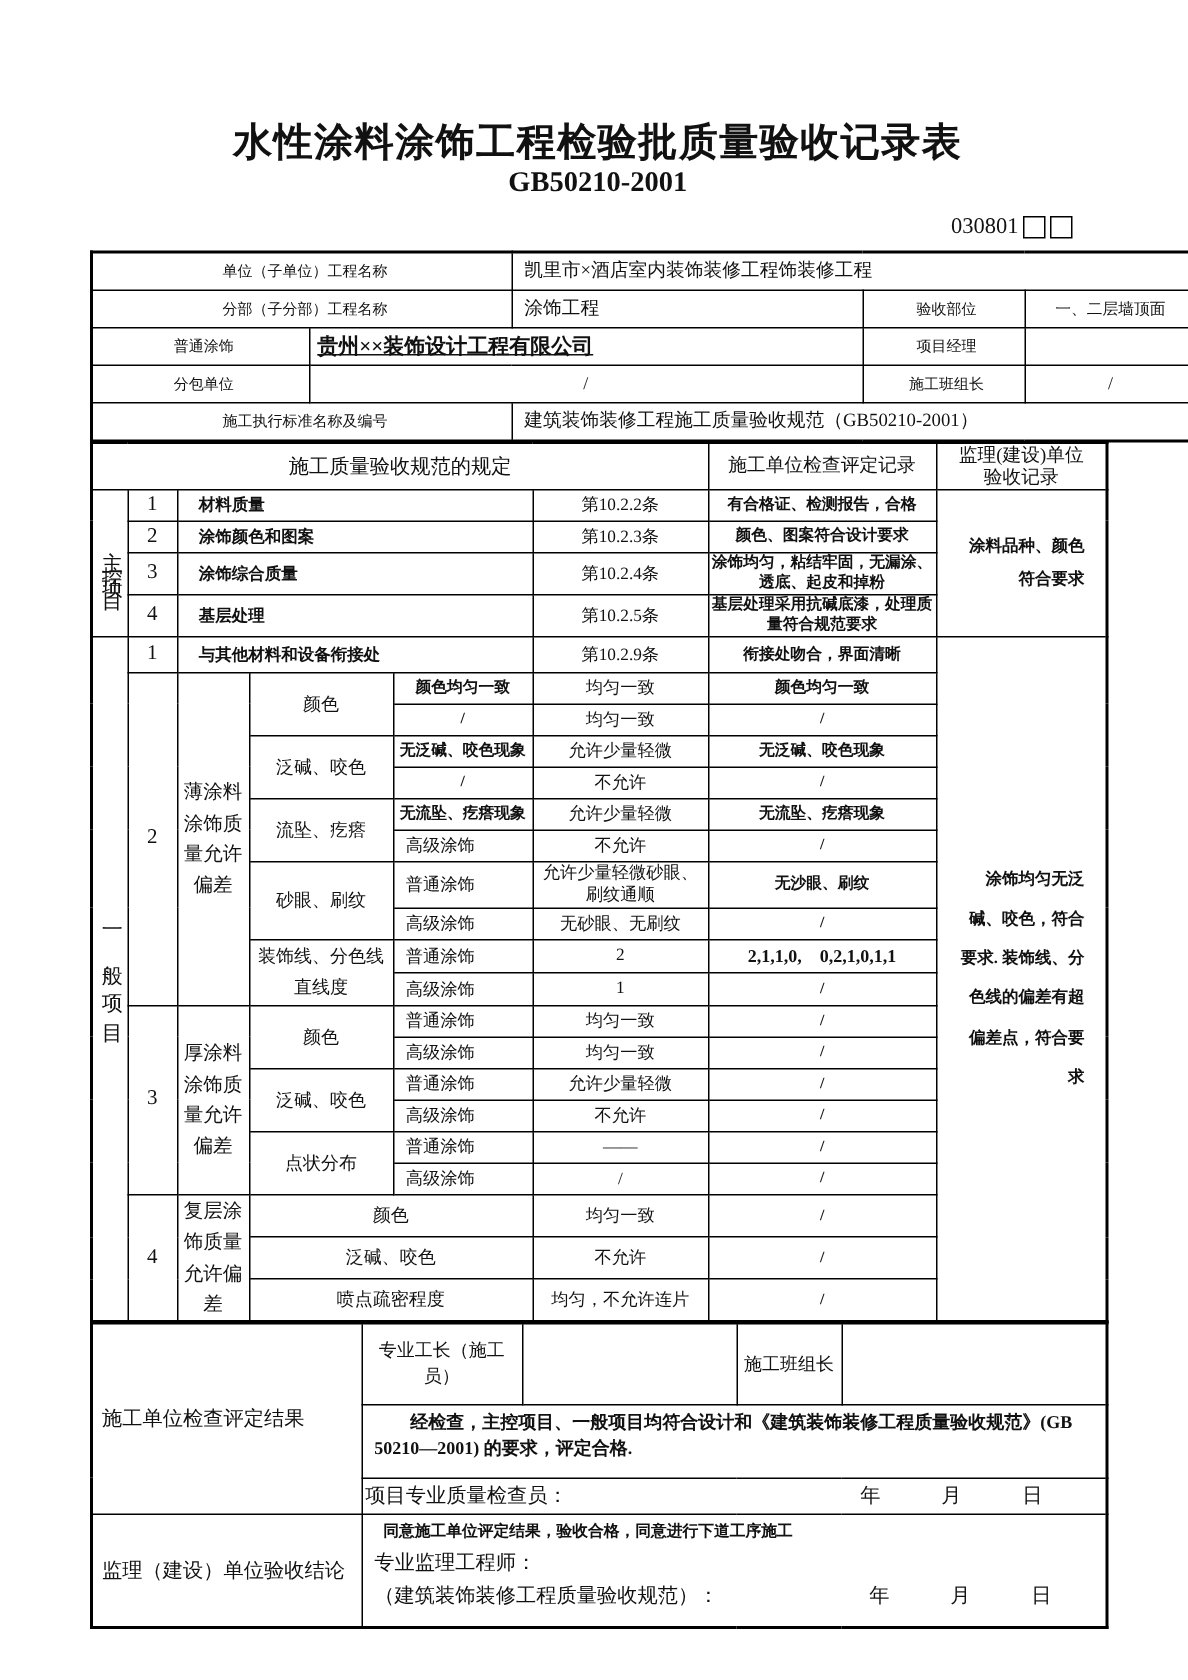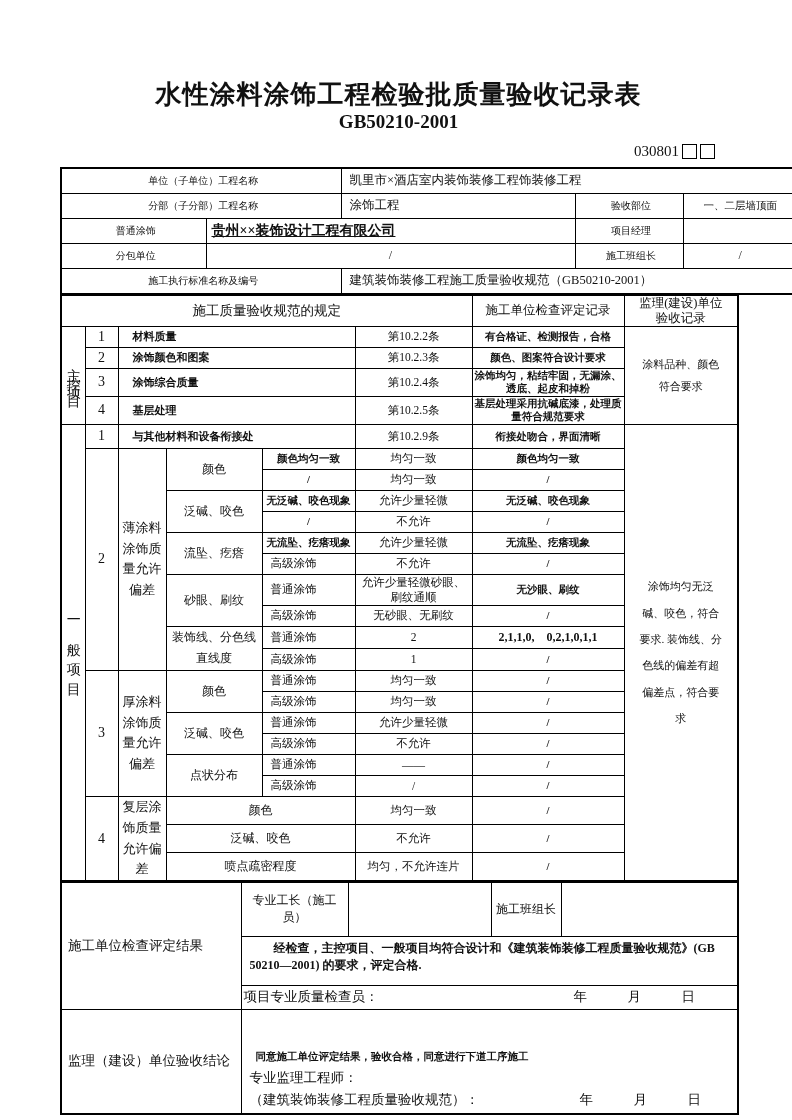--- a/index.html
+++ b/index.html
@@ -21,33 +21,33 @@
   .prewrap{white-space:pre-line;}
   .side{writing-mode:vertical-lr;text-orientation:upright;letter-spacing:9px;font-size:14px;padding:0;}
   .side-gen{letter-spacing:20px;}
   .num{font-size:14px;}
   .item{text-align:left;padding-left:14px;font-size:11px;font-weight:bold;margin-top:12px;}
   .grp{font-size:13px;padding:0 3px;line-height:1.6;margin-top:48px;}
   .sub{font-size:12px;}
   .grade{text-align:left;padding-left:8px;font-size:11.5px;}
   .req{font-size:11.5px;}
   .filled{font-size:10.5px;font-weight:bold;line-height:1.25;}
-  .sup{font-size:11px;font-weight:normal;text-align:center;line-height:2.4;padding:0 14px;}
+  .sup{font-size:11px;font-weight:bold;text-align:right;line-height:2.4;padding:0 14px;}
   .r-m1,.r-m2{height:21px;} .r-m3,.r-m4{height:28px;}
   .r-g{height:21px;} .r-g2l{height:31px;}
   .sign td{font-size:12px;}
   .sign .lab2{text-align:left;padding-left:6px;font-size:13.5px;line-height:1.5;}
   .roleA{height:54px;font-size:11.5px;}
   .para{text-align:left;padding:3px 8px;font-size:11px;font-weight:bold;text-indent:2em;line-height:1.45;height:42px;vertical-align:top;}
   .insp{height:24px;}
   .insp .in{display:flex;justify-content:space-between;align-items:center;padding:0 2px;}
   .insp .l{font-size:13.5px;}
   .insp .d{font-size:13.5px;margin-right:40px;}
   .superv{height:66px;text-align:left;vertical-align:top;padding:4px 8px;}
-  .sv1{font-size:10.5px;font-weight:bold;padding-left:6px;margin-top:36px;}
+  .sv1{font-size:10.5px;font-weight:bold;padding-left:6px;}
   .sv2{font-size:13.5px;margin-top:5px;}
   .sv3{font-size:13.5px;margin-top:4px;display:flex;justify-content:space-between;}
   .sv3 .d{margin-right:28px;}
 </style>
 </head>
 <body>
 
 <div class="doc">
 
   <div class="title">水性涂料涂饰工程检验批质量验收记录表</div>

